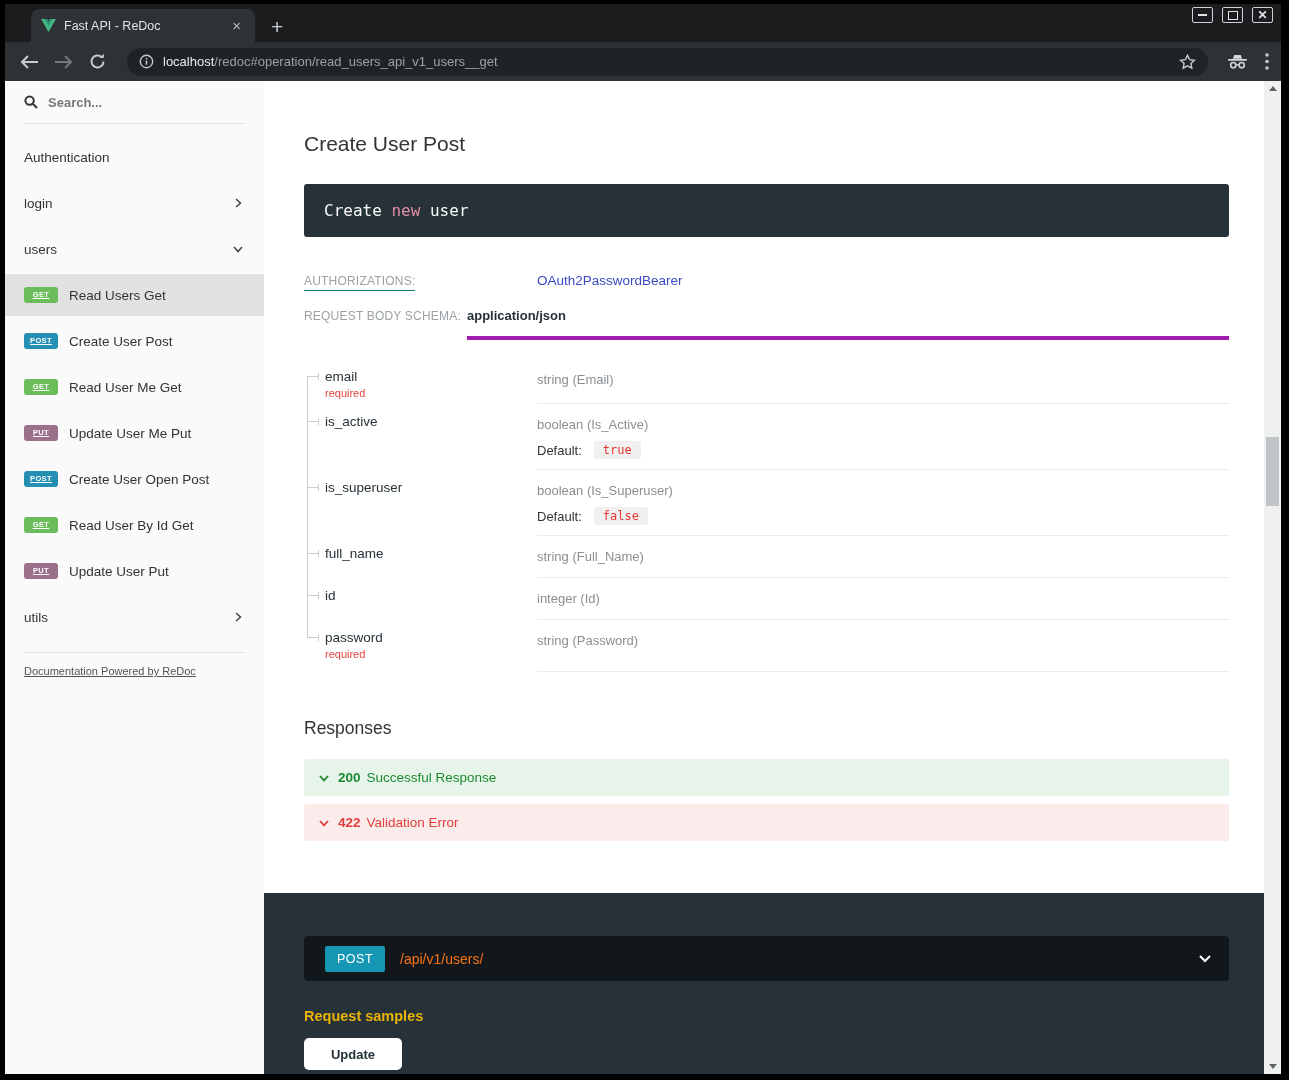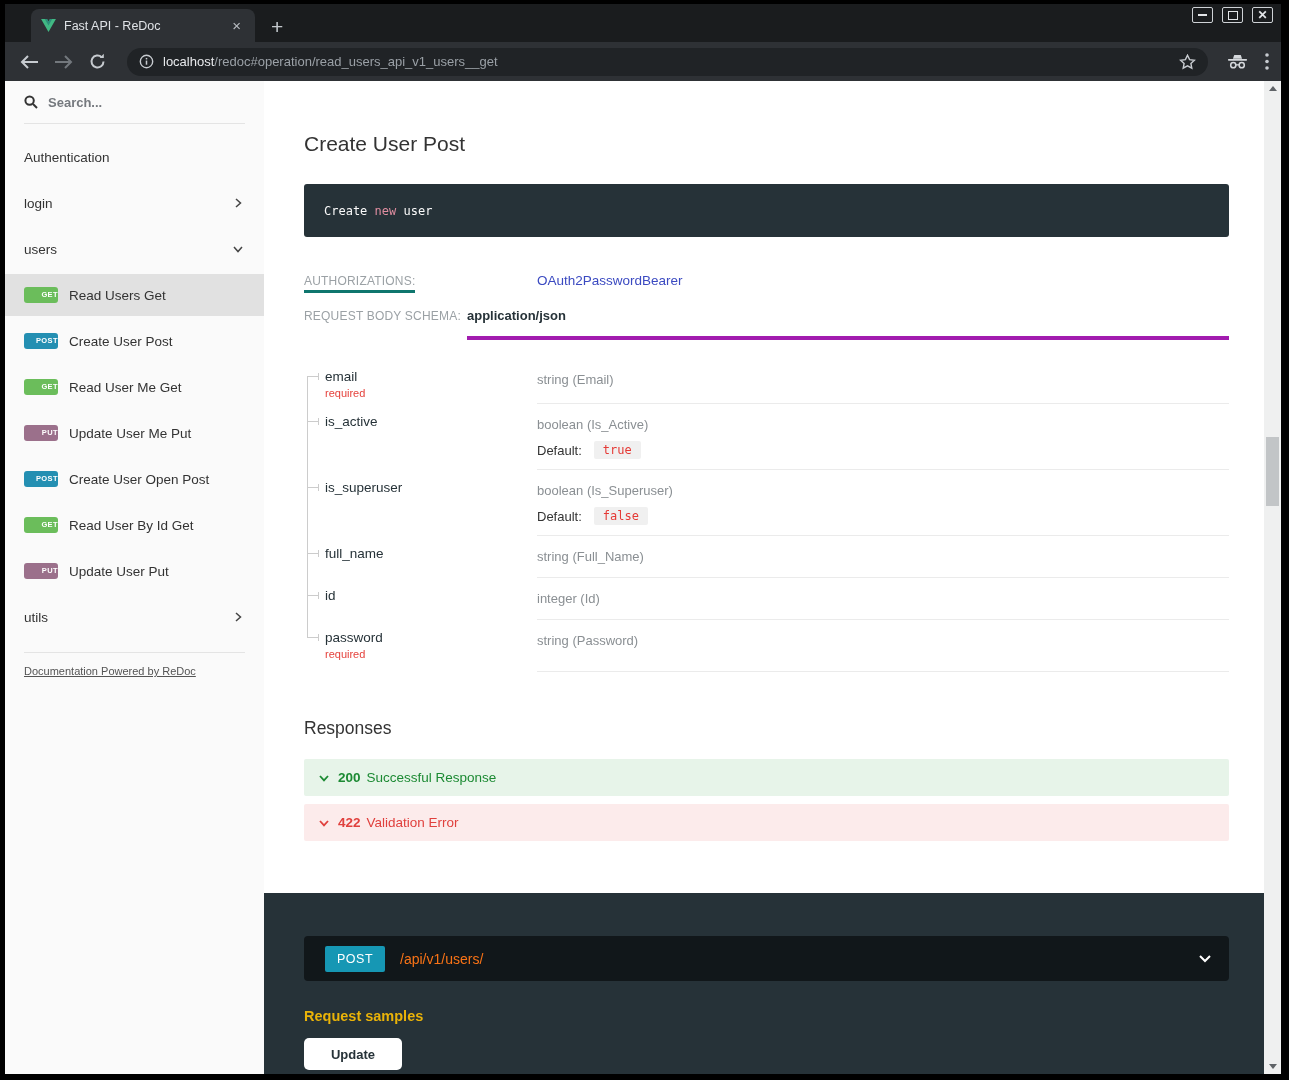--- a/index.html
+++ b/index.html
@@ -31,37 +31,37 @@
 
   
   .sidebar { width:259px; background:#fafafa; flex:0 0 auto; overflow:hidden; font-size:13.5px; color:#333; }
   .search-row { display:flex; align-items:center; height:34px; padding:8px 19px 0 19px; }
   .search-input { border:none; outline:none; background:transparent; font-family:"Liberation Sans",sans-serif; font-size:13px; font-weight:700; color:#5f6368; width:170px; margin-left:10px; }
   .search-input::placeholder { color:#75797e; font-weight:700; }
   .side-divider { height:1px; background:#e4e4e4; margin:8px 19px 0 19px; }
   .nav-item { height:46px; display:flex; align-items:center; justify-content:space-between; padding:0 19px; cursor:pointer; }
   .op-item { height:46px; display:flex; align-items:center; padding:0 19px; cursor:pointer; }
   .op-item.selected { background:#e1e1e1; height:42px; margin:2px 0; }
-  .badge { width:34px; padding:4px 0; border-radius:3px; color:#fff; font-size:7.5px; font-weight:700; letter-spacing:.4px; text-align:right; line-height:1; flex:0 0 auto; }
+  .badge { width:34px; padding:4px 0; border-radius:3px; color:#fff; font-size:7.5px; font-weight:700; letter-spacing:.4px; text-align:center; line-height:1; flex:0 0 auto;text-decoration:underline; }
   .badge.get { background:#6bbd5b; }
   .badge.post { background:#248fb2; }
   .badge.put { background:#9b708b; }
   .op-label { margin-left:11px; }
   .footer-link { display:block; margin:12px 19px 0 19px; font-size:11px; color:#545454; text-decoration:underline; }
 
   
   .content { flex:1; display:flex; flex-direction:column; background:#fff; min-width:0; }
   .white-section { height:812px; flex:0 0 auto; padding:0 35px 0 40px; }
   h1.op-title { margin-top:51px; font-size:21px; font-weight:400; color:#333; }
-  .codeblock { margin-top:28px; height:53px; background:#263238; border-radius:3px; display:flex; align-items:center; padding:0 20px; font-family:"DejaVu Sans Mono", monospace; font-size:12px; color:#fafafa; white-space:pre; }
+  .codeblock { margin-top:28px; height:53px; background:#263238; border-radius:3px; display:flex; align-items:center; padding:0 20px; font-family:"DejaVu Sans Mono", monospace; font-size:16px; color:#fafafa; white-space:pre; }
   .codeblock .hl { color:#e08ea1; }
   .kv-row { display:flex; align-items:baseline; }
   .kv-auth { margin-top:34px; }
   .kv-label { font-size:12px; color:#9ba1a5; letter-spacing:.2px; }
-  .kv-label.underlined { border-bottom:3px solid #0f766e; padding-bottom:2px; }
+  .kv-label.underlined { border-bottom:1px solid #0f766e; padding-bottom:2px; }
   .lab-auth { width:233px; flex:0 0 auto; }
   .lab-rbs { width:163px; flex:0 0 auto; }
   .kv-link { font-size:13.5px; color:#3b4ac1; text-decoration:none; }
   .kv-schema { margin-top:17px; }
   .kv-value-cell { flex:1; border-bottom:4px solid #a21caf; padding-bottom:13px; font-size:13px; font-weight:700; color:#263238; }
 
   
   .fields { margin-top:19px; position:relative; }
   .vline { position:absolute; left:3px; top:18px; height:calc(100% - 52px); width:1px; background:#ccc; }
   .field-row { display:flex; position:relative; }

